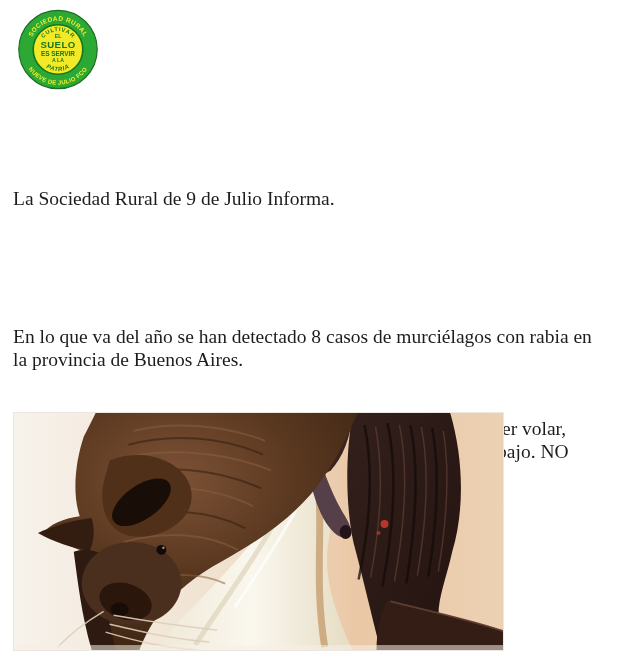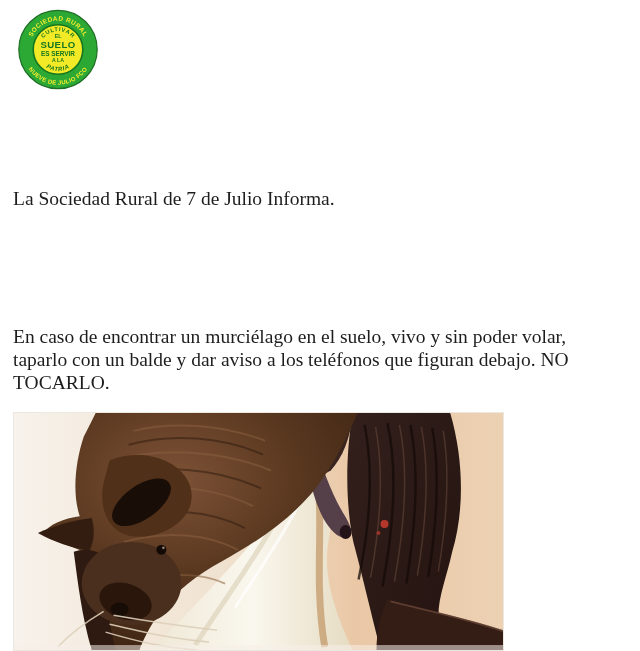--- a/index.html
+++ b/index.html
@@ -61,22 +61,24 @@
     <text x="50" y="36" font-size="6.5" text-anchor="middle" fill="#15761F">EL</text>
     <text x="50" y="48" font-size="12" letter-spacing="0.5" text-anchor="middle" fill="#15761F">SUELO</text>
     <text x="50" y="57.5" font-size="8" text-anchor="middle" fill="#15761F">ES SERVIR</text>
     <text x="50" y="65.5" font-size="6.5" text-anchor="middle" fill="#15761F">A LA</text>
     <text font-size="7.5" font-style="italic" letter-spacing="0.8" fill="#15761F">
       <textPath href="#arcPatria" startOffset="50%" text-anchor="middle">PATRIA</textPath>
     </text>
   </svg>
 
   <div class="doc">
-    <div class="block">La Sociedad Rural de 7 de Julio Informa.</div>
+    <div class="block">La Sociedad Rural de 9 de Julio Informa.</div>
     <div class="spacer"></div>
+    <div class="block">En lo que va del año se han detectado 8 casos de murciélagos con rabia en
+la provincia de Buenos Aires.</div>
     <div class="block">En caso de encontrar un murciélago en el suelo, vivo y sin poder volar,
 taparlo con un balde y dar aviso a los teléfonos que figuran debajo. NO
 TOCARLO.</div>
     <div class="spacer"></div>
     <div class="block">Sociedad Rural de 9 de Julio 02317 522755</div>
     
     
   </div>
 
   <svg class="photo" viewBox="0 0 491 239" preserveAspectRatio="none" xmlns="http://www.w3.org/2000/svg">

